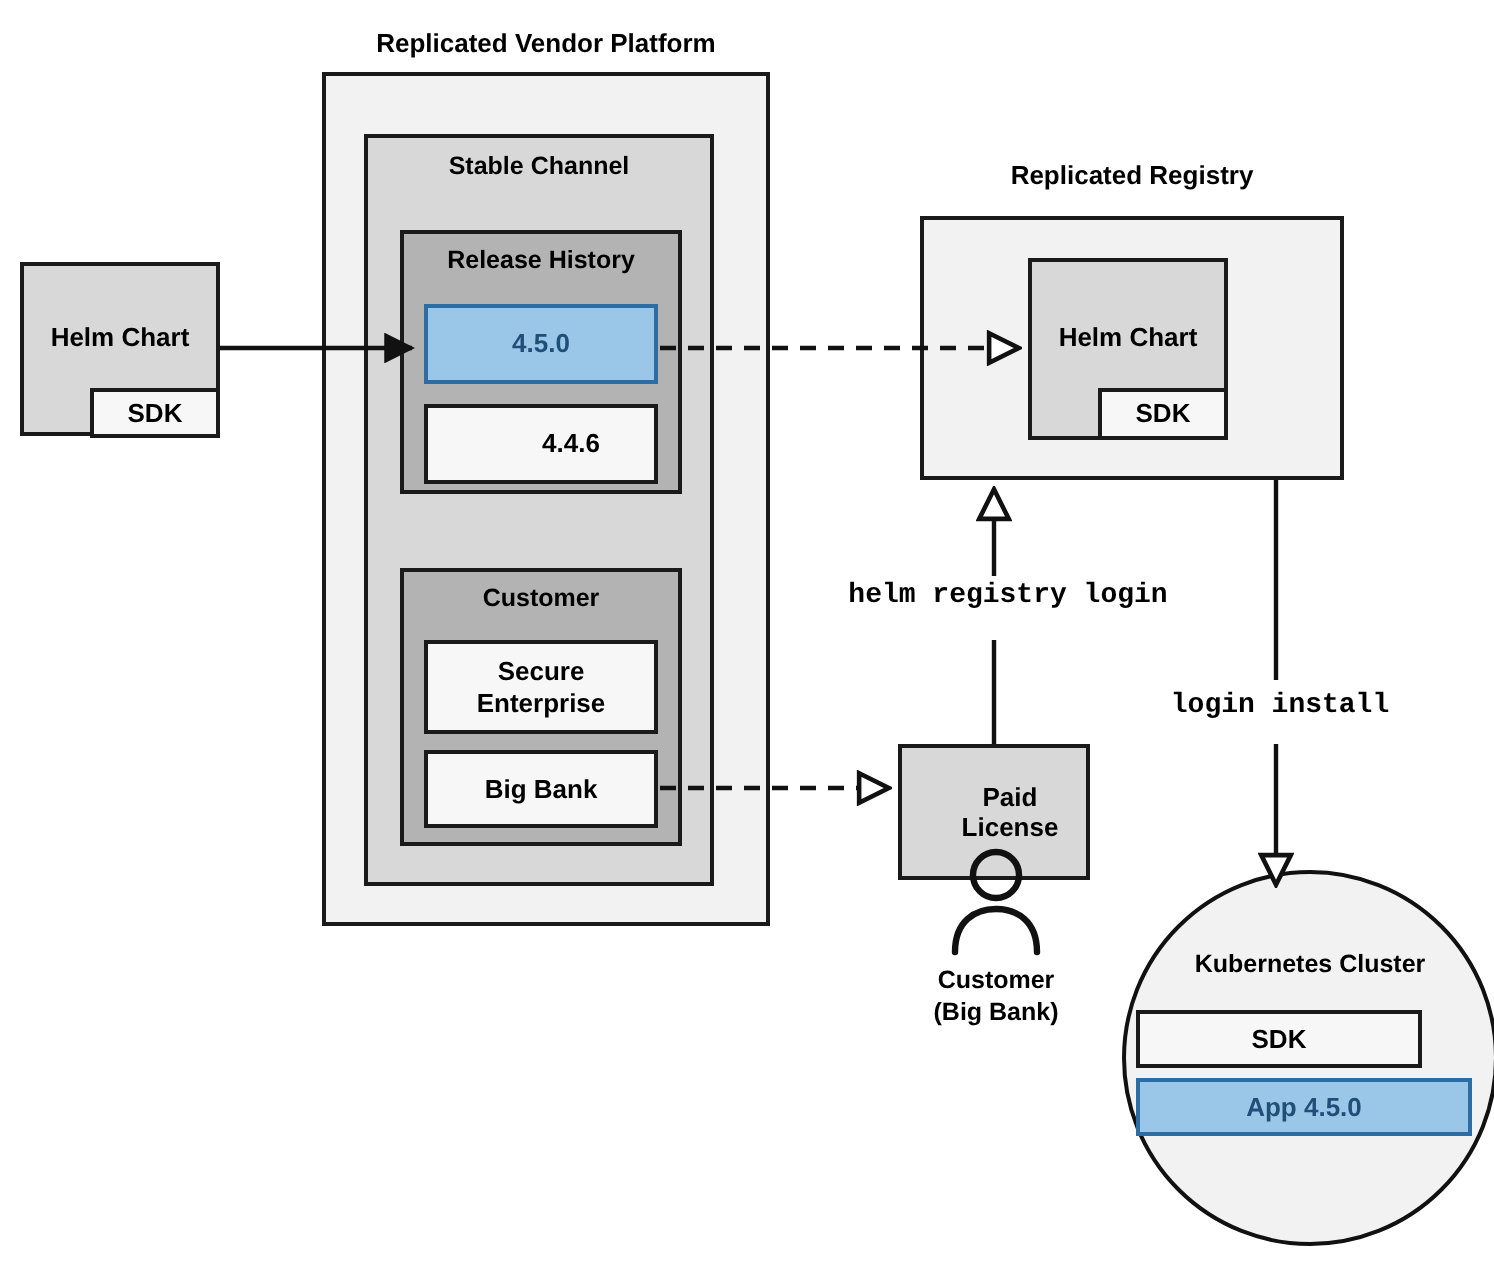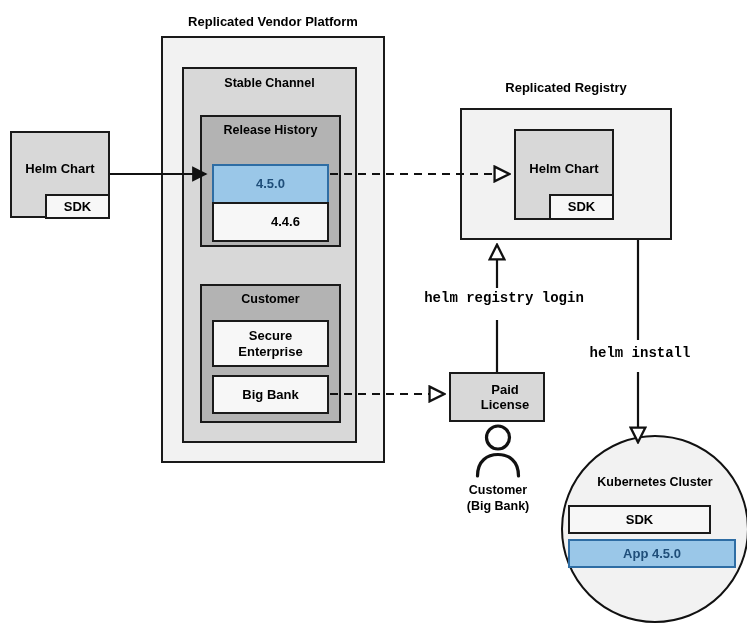--- a/index.html
+++ b/index.html
@@ -43,21 +43,21 @@
   <div class="lbl title" style="left:460px;top:80px;width:212px;">Replicated Registry</div>
 
   <div class="box fill-outer" style="left:161px;top:36px;width:224px;height:427px;"></div>
 
   <div class="box fill-mid" style="left:182px;top:67px;width:175px;height:376px;"></div>
   <div class="boxtitle" style="left:182px;top:76px;width:175px;">Stable Channel</div>
 
   <div class="box fill-inner" style="left:200px;top:115px;width:141px;height:132px;"></div>
   <div class="boxtitle" style="left:200px;top:123px;width:141px;">Release History</div>
 
-  <div class="box fill-blue" style="left:212px;top:152px;width:117px;height:40px;margin-top:12px;">
+  <div class="box fill-blue" style="left:212px;top:152px;width:117px;height:40px;">
     <span class="celltext">4.5.0</span>
   </div>
 
   <div class="box fill-white" style="left:212px;top:202px;width:117px;height:40px;padding-left:30px;">
     <span class="celltext">4.4.6</span>
   </div>
 
   <div class="box fill-inner" style="left:200px;top:284px;width:141px;height:139px;"></div>
   <div class="boxtitle" style="left:200px;top:292px;width:141px;">Customer</div>
 
@@ -79,21 +79,21 @@
 
   <div class="box fill-outer" style="left:460px;top:108px;width:212px;height:132px;"></div>
 
   <div class="box fill-chart" style="left:514px;top:129px;width:100px;height:91px;">
     <span class="celltext" style="position:absolute;left:0;right:0;top:30px;">Helm Chart</span>
   </div>
   <div class="box fill-white" style="left:549px;top:194px;width:65px;height:26px;">
     <span class="celltext">SDK</span>
   </div>
 
-  <div class="box fill-chart" style="left:449px;top:372px;width:96px;height:50px;padding-left:16px;">
+  <div class="box fill-chart" style="left:449px;top:372px;width:96px;height:68px;padding-left:16px;">
     <span class="celltext" style="white-space:pre;">Paid
 License</span>
   </div>
 
   <svg class="person" style="left:467px;top:424px;width:62px;height:54px;" viewBox="0 0 62 54">
     <circle cx="31" cy="13.5" r="11.5" fill="none" stroke="#111" stroke-width="3.2"></circle>
     <path d="M10.5 52 C10.5 36.5 20.5 30.5 31 30.5 C41.5 30.5 51.5 36.5 51.5 52" fill="none" stroke="#111" stroke-width="3.2" stroke-linecap="round"></path>
   </svg>
   <div class="caption" style="left:438px;top:483px;width:120px;">Customer
 (Big Bank)</div>
@@ -102,21 +102,21 @@
   <div class="boxtitle" style="left:561px;top:475px;width:188px;">Kubernetes Cluster</div>
 
   <div class="box fill-white" style="left:568px;top:505px;width:143px;height:29px;">
     <span class="celltext">SDK</span>
   </div>
   <div class="box fill-blue" style="left:568px;top:539px;width:168px;height:29px;justify-content:center;">
     <span class="celltext">App 4.5.0</span>
   </div>
 
   <div class="lbl mono" style="left:404px;top:290px;width:200px;">helm registry login</div>
-  <div class="lbl mono" style="left:575px;top:345px;width:130px;">helm install</div>
+  <div class="lbl mono" style="left:575px;top:345px;width:130px;">login install</div>
 
   <svg class="lines" viewBox="0 0 747 634">
     <defs>
       <marker id="arrow-solid" viewBox="0 0 10 10" refX="9" refY="5" markerWidth="7" markerHeight="7" orient="auto-start-reverse">
         <path d="M 0 0 L 10 5 L 0 10 z" fill="#111"></path>
       </marker>
       <marker id="arrow-open" viewBox="0 0 10 10" refX="9" refY="5" markerWidth="8" markerHeight="8" orient="auto-start-reverse">
         <path d="M 0.8 0.8 L 9.2 5 L 0.8 9.2 z" fill="#fff" stroke="#111" stroke-width="1.3"></path>
       </marker>
     </defs>

